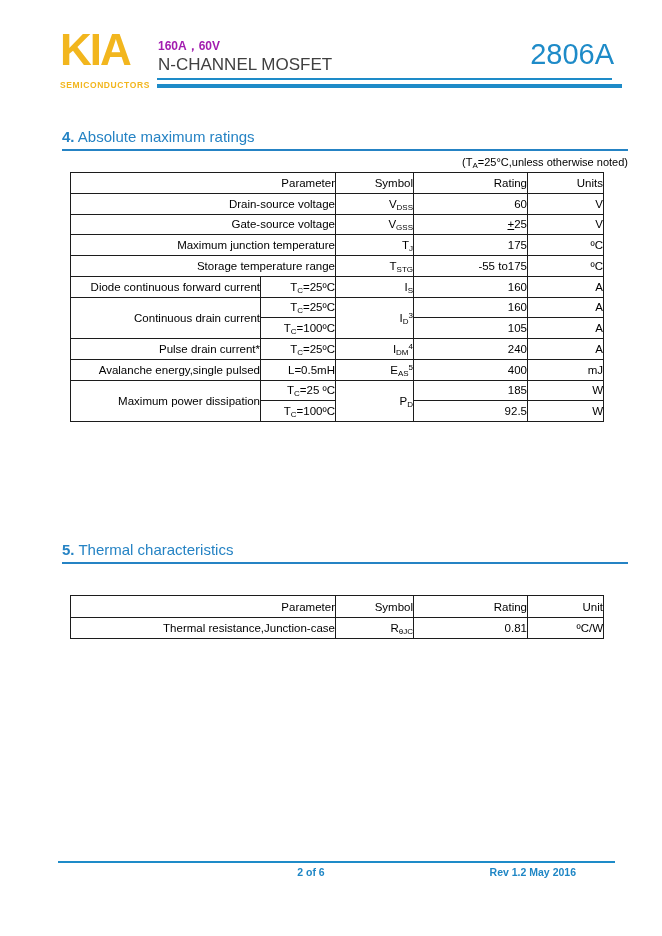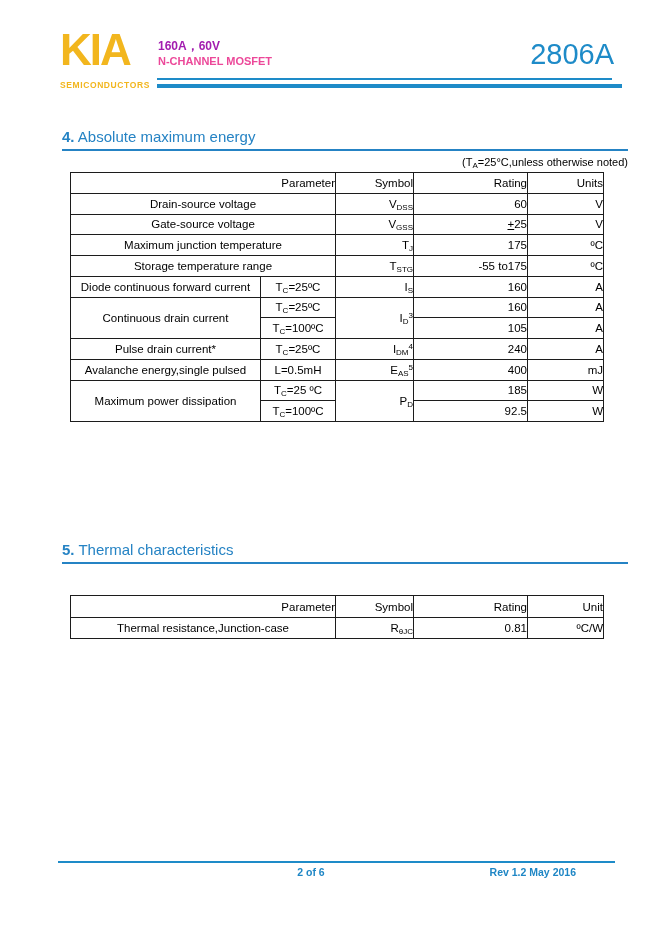--- a/index.html
+++ b/index.html
@@ -17,21 +17,21 @@
   .logo-sub {
     position:absolute; left:60px; top:80px;
     font-size:8.5px; font-weight:bold; color:#f2b61e; letter-spacing:0.6px;
   }
   .hdr-sub1 {
     position:absolute; left:158px; top:38px;
     font-size:12px; font-weight:bold; color:#a21caf;
   }
   .hdr-sub2 {
     position:absolute; left:158px; top:55px;
-    font-size:11px; font-weight:bold; color:#ec4899;
+    font-size:17px; font-weight:normal; color:#404040;
   }
   .part-number {
     position:absolute; right:48px; top:40px;
     font-size:29px; color:#1e8bc8; line-height:1;
   }
   .hdr-line-thin { position:absolute; left:157px; top:78px; width:455px; height:2px; background:#1e8bc8; }
   .hdr-line-thick { position:absolute; left:157px; top:84px; width:465px; height:4px; background:#1e8bc8; }
 
   
   .sec-title { position:absolute; left:62px; font-size:15px; color:#2583c4; }
@@ -53,21 +53,21 @@
   }
   table.abs { top:172px; }
   table.thermal { top:595px; }
   table.ds th, table.ds td {
     border:1px solid #1c1c1c; font-weight:normal;
     padding:0; vertical-align:middle; overflow:hidden; white-space:nowrap;
   }
   table.abs tr { height:20.75px; }
   table.thermal tr.hd { height:22px; }
   table.thermal tr.bd { height:21px; }
-  td.param, td.cond { text-align:center; padding-left:7px; }
+  td.param, td.cond { text-align:right; padding-left:7px; }
   td.cond { padding-left:5px; }
   th.c, td.c { text-align:right; }
   sub { font-size:8px; vertical-align:-2px; line-height:0; }
   sup { font-size:8px; vertical-align:4px; line-height:0; }
   .uline { text-decoration:underline; }
 
   
   .footer-line { position:absolute; left:58px; top:861px; width:557px; height:2px; background:#1e8bc8; }
   .footer-page {
     position:absolute; left:0; right:40px; top:866px; text-align:center;
@@ -85,21 +85,21 @@
 
   <div class="logo-text">KIA</div>
   <div class="logo-sub">SEMICONDUCTORS</div>
   <div class="hdr-sub1">160A，60V</div>
   <div class="hdr-sub2">N-CHANNEL MOSFET</div>
   <div class="part-number">2806A</div>
   <div class="hdr-line-thin"></div>
   <div class="hdr-line-thick"></div>
 
   <div class="sec-title sec4-title">
-    <span class="num">4.</span><span> Absolute maximum energy</span>
+    <span class="num">4.</span><span> Absolute maximum ratings</span>
   </div>
   <div class="sec-underline sec4-underline"></div>
   <div class="table-note">
     <span>(T</span><sub>A</sub><span>=25°C,unless otherwise noted)</span>
   </div>
 
   <table class="ds abs">
     <colgroup>
         <col style="width:190px">
         <col style="width:75px">

